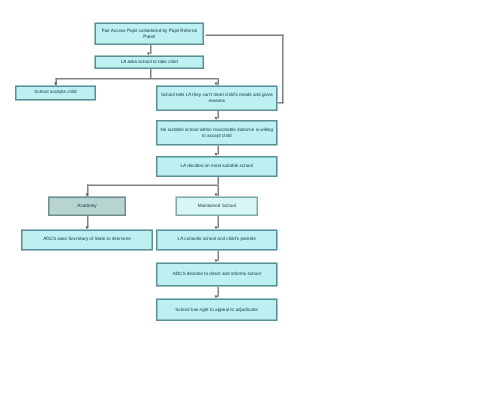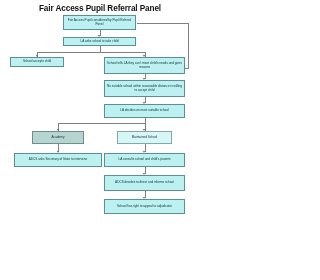--- a/index.html
+++ b/index.html
@@ -63,21 +63,20 @@
     border-bottom:1.7px solid transparent;
     border-right:2.2px solid #606060;
     border-left:0;
   }
 </style>
 </head>
 <body>
 
 <div id="stage">
 
-  <div class="title">Fair Access Pupil Referral Panel</div>
 
   <div class="ln lnv" style="left:99.6px;top:30px;height:6px;"></div>
   <div class="arrow" style="left:98.3px;top:35px;"></div>
 
   <div class="ln lnv" style="left:99.6px;top:46px;height:6px;"></div>
   <div class="ln lnh" style="left:37px;top:51.6px;width:108px;"></div>
   <div class="ln lnv" style="left:37px;top:51.6px;height:5px;"></div>
   <div class="arrow" style="left:35.7px;top:55px;"></div>
   <div class="ln lnv" style="left:144.6px;top:51.6px;height:5px;"></div>
   <div class="arrow" style="left:143.3px;top:55px;"></div>

